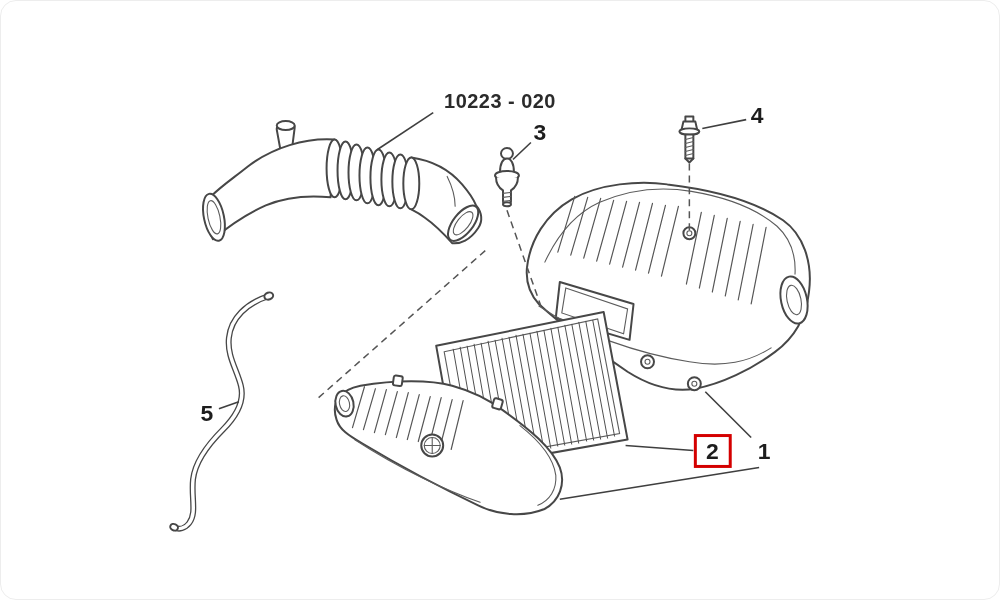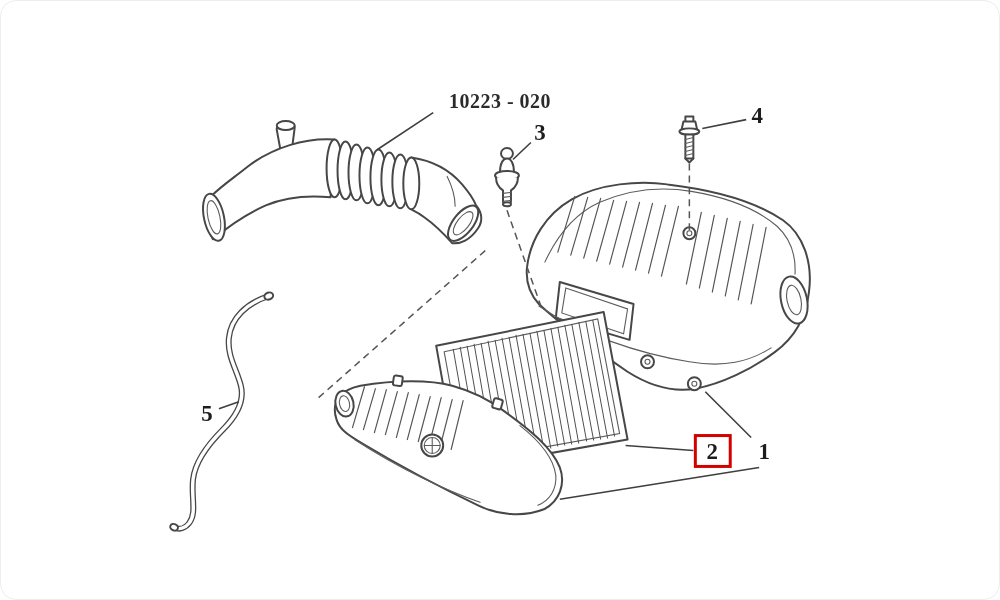--- a/index.html
+++ b/index.html
@@ -1,19 +1,19 @@
 <!DOCTYPE html>
 <html><head>
 <meta charset="utf-8">
 <style>
   html,body{margin:0;padding:0;background:#ffffff;}
   .stage{
     position:relative;width:1000px;height:600px;background:#ffffff;
     border:1px solid #ededed;border-radius:16px;box-sizing:border-box;
-    font-family:Liberation Serif, serif;overflow:hidden;
+    font-family:Liberation Sans, sans-serif;overflow:hidden;
   }
   svg{display:block;width:100%;height:100%;}
   .fill{fill:#ffffff;stroke:#474747;stroke-width:2;stroke-linejoin:round;stroke-linecap:round;}
   .ln{fill:none;stroke:#474747;stroke-width:2;stroke-linejoin:round;stroke-linecap:round;}
   .thin{fill:none;stroke:#5c5c5c;stroke-width:1.1;stroke-linecap:round;}
   .rib{fill:none;stroke:#565656;stroke-width:1.2;stroke-linecap:round;}
   .pleat{fill:none;stroke:#4e4e4e;stroke-width:1;}
   .leader{fill:none;stroke:#3f3f3f;stroke-width:1.6;}
   .dash{fill:none;stroke:#555555;stroke-width:1.5;stroke-dasharray:7 5;}
   .tube-outer{fill:none;stroke:#474747;stroke-width:6;}

